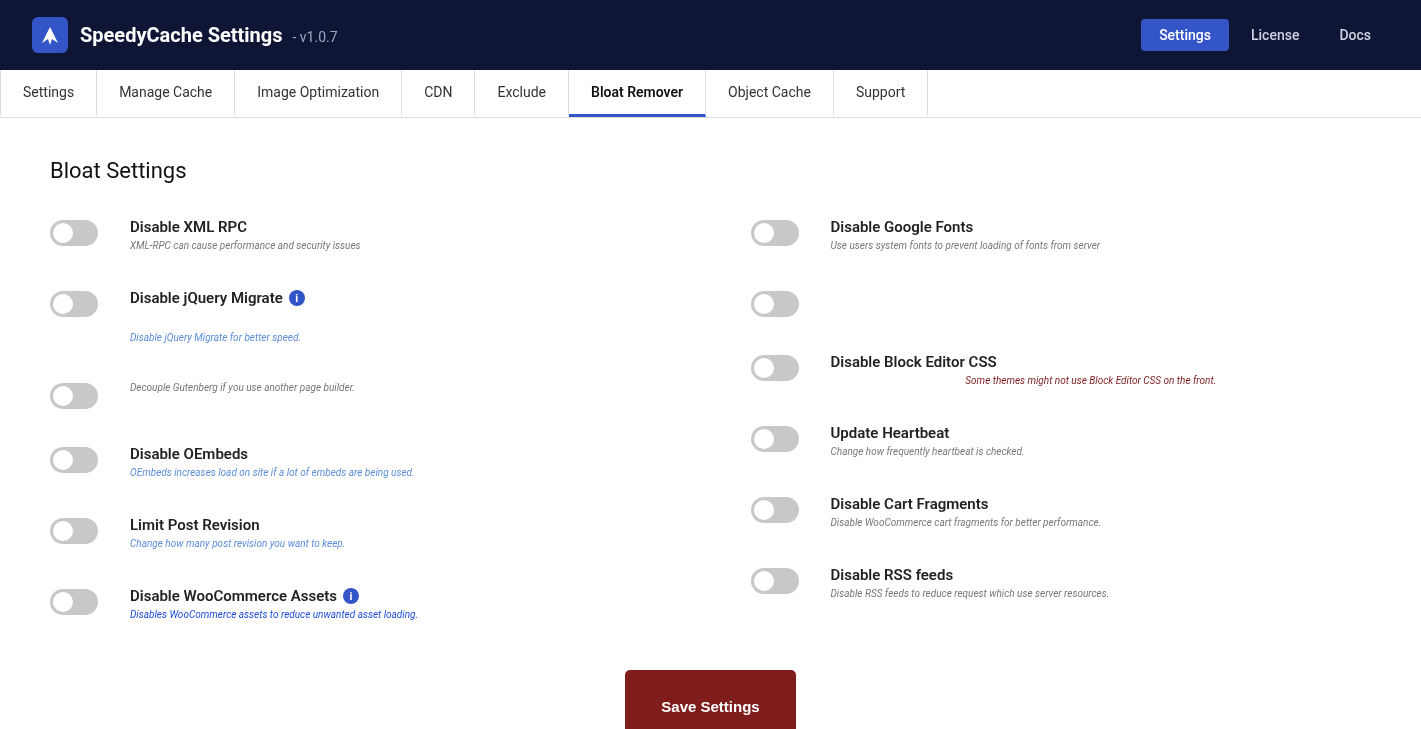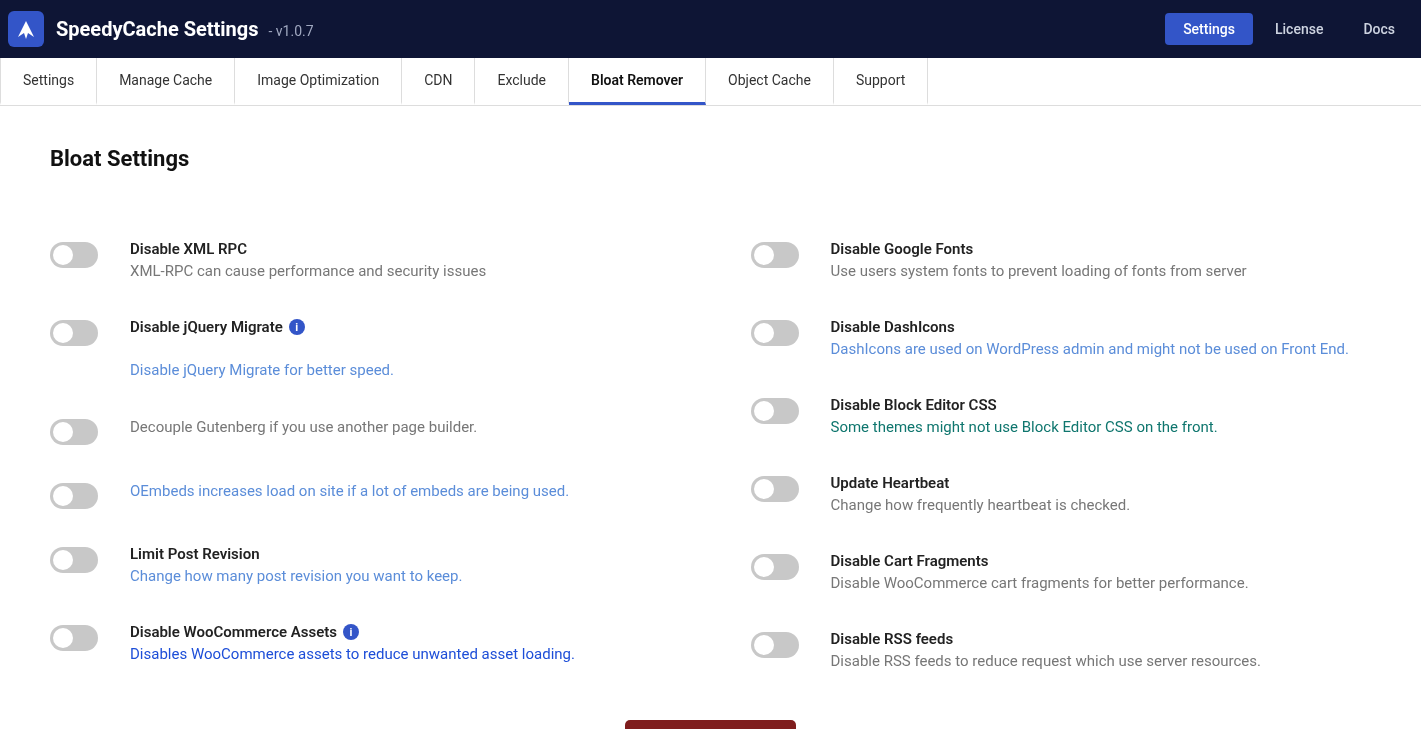--- a/index.html
+++ b/index.html
@@ -3,22 +3,22 @@
   <meta charset="utf-8">
   <style>
     * { box-sizing: border-box; margin: 0; padding: 0; }
     body { font-family: -apple-system, BlinkMacSystemFont, 'Segoe UI', Roboto, sans-serif; background: #f0f0f1; }
 
     
     .header {
       background: #0e1535;
       display: flex;
       align-items: center;
-      padding: 0 8px;
-      height: 58px;
+      padding: 0 32px;
+      height: 70px;
       justify-content: space-between;
     }
     .header-left {
       display: flex;
       align-items: center;
       gap: 12px;
     }
     .logo-icon {
       width: 36px;
       height: 36px;
@@ -71,23 +71,23 @@
     
     .main-content {
       background: #fff;
       margin: 0;
       padding: 40px 50px 60px 50px;
       min-height: calc(100vh - 58px - 51px);
     }
 
     .section-title {
       font-size: 22px;
-      font-weight: 700;
+      font-weight: 400;
       color: #111;
-      margin-bottom: 51px;
+      margin-bottom: 17px;
     }
 
     .settings-grid {
       display: grid;
       grid-template-columns: 1fr 1fr;
       gap: 0;
     }
 
     .setting-row {
       display: flex;
@@ -146,23 +146,24 @@
     .setting-label {
       font-size: 15px;
       font-weight: 600;
       color: #222;
       display: flex;
       align-items: center;
       gap: 6px;
       margin-bottom: 3px;
     }
     .setting-desc {
-      font-size: 15px;
+      font-size: 10px;
       color: #5b8dd9;
       line-height: 1.4;
+      font-style: italic;
     }
     .setting-desc.gray {
       color: #777;
     }
 
     .info-icon {
       width: 16px;
       height: 16px;
       background: #3355c8;
       border-radius: 50%;
@@ -268,20 +269,23 @@
           <div class="setting-desc gray">Decouple Gutenberg if you use another page builder.</div>
         </div>
       </div>
 
       <div class="setting-row">
         <label class="toggle">
           <input type="checkbox" style="">
           <span class="toggle-slider"></span>
         </label>
         <div class="setting-info">
+          <div class="setting-label">
+            <span>Disable OEmbeds</span>
+          </div>
           <div class="setting-desc" style="color:#5b8dd9;">OEmbeds increases load on site if a lot of embeds are being used.</div>
         </div>
       </div>
 
       <div class="setting-row">
         <label class="toggle">
           <input type="checkbox" style="">
           <span class="toggle-slider"></span>
         </label>
         <div class="setting-info">
@@ -321,38 +325,32 @@
           </div>
           <div class="setting-desc gray">Use users system fonts to prevent loading of fonts from server</div>
         </div>
       </div>
 
       <div class="setting-row setting-row-right">
         <label class="toggle">
           <input type="checkbox" style="">
           <span class="toggle-slider"></span>
         </label>
-        <div class="setting-info">
-          <div class="setting-label">
-            <span>Disable DashIcons</span>
-          </div>
-          <div class="setting-desc" style="color:#5b8dd9;">DashIcons are used on WordPress admin and might not be used on Front End.</div>
-        </div>
       </div>
 
       <div class="setting-row setting-row-right">
         <label class="toggle">
           <input type="checkbox" style="">
           <span class="toggle-slider"></span>
         </label>
         <div class="setting-info">
           <div class="setting-label">
             <span>Disable Block Editor CSS</span>
           </div>
-          <div class="setting-desc" style="color:#0f766e;">Some themes might not use Block Editor CSS on the front.</div>
+          <div class="setting-desc" style="color:#7f1d1d;text-align:center;">Some themes might not use Block Editor CSS on the front.</div>
         </div>
       </div>
 
       <div class="setting-row setting-row-right">
         <label class="toggle">
           <input type="checkbox" style="">
           <span class="toggle-slider"></span>
         </label>
         <div class="setting-info">
           <div class="setting-label">

